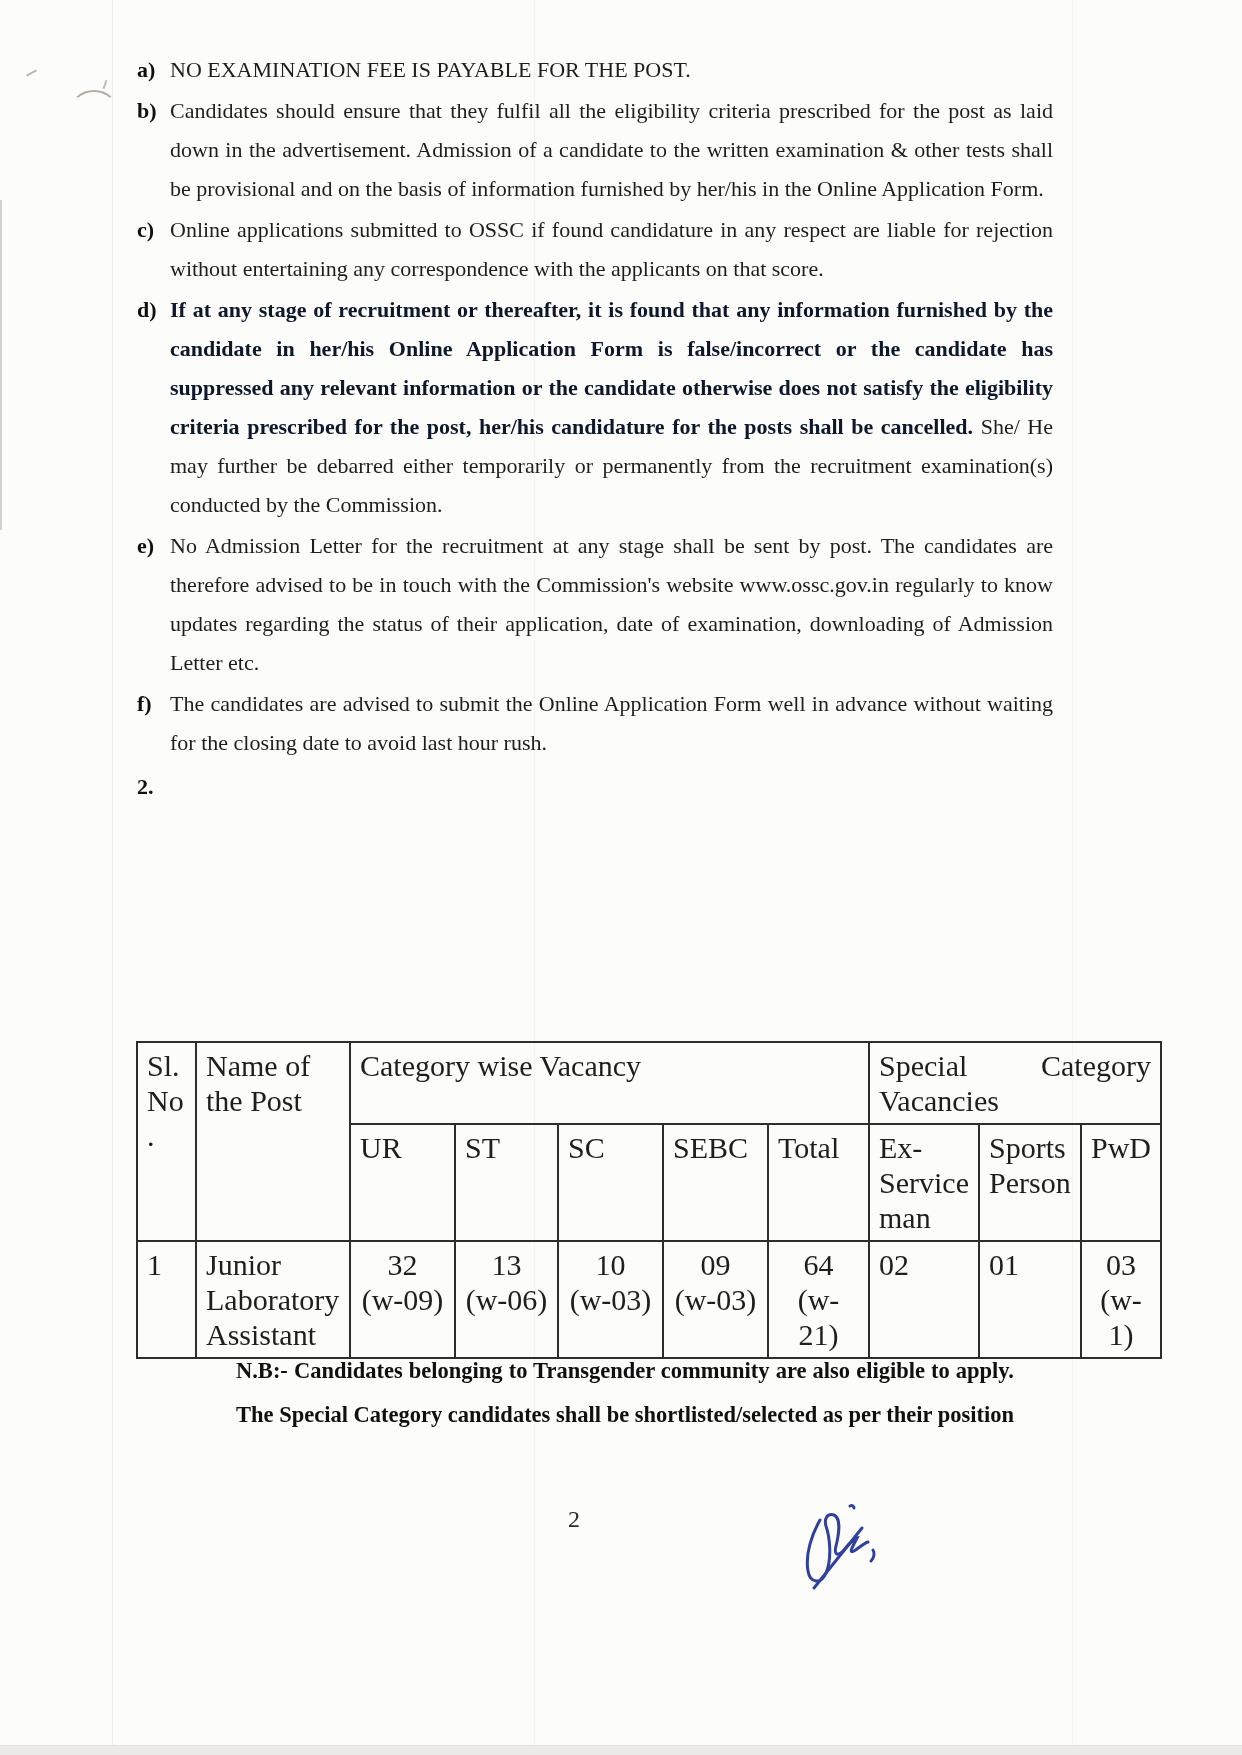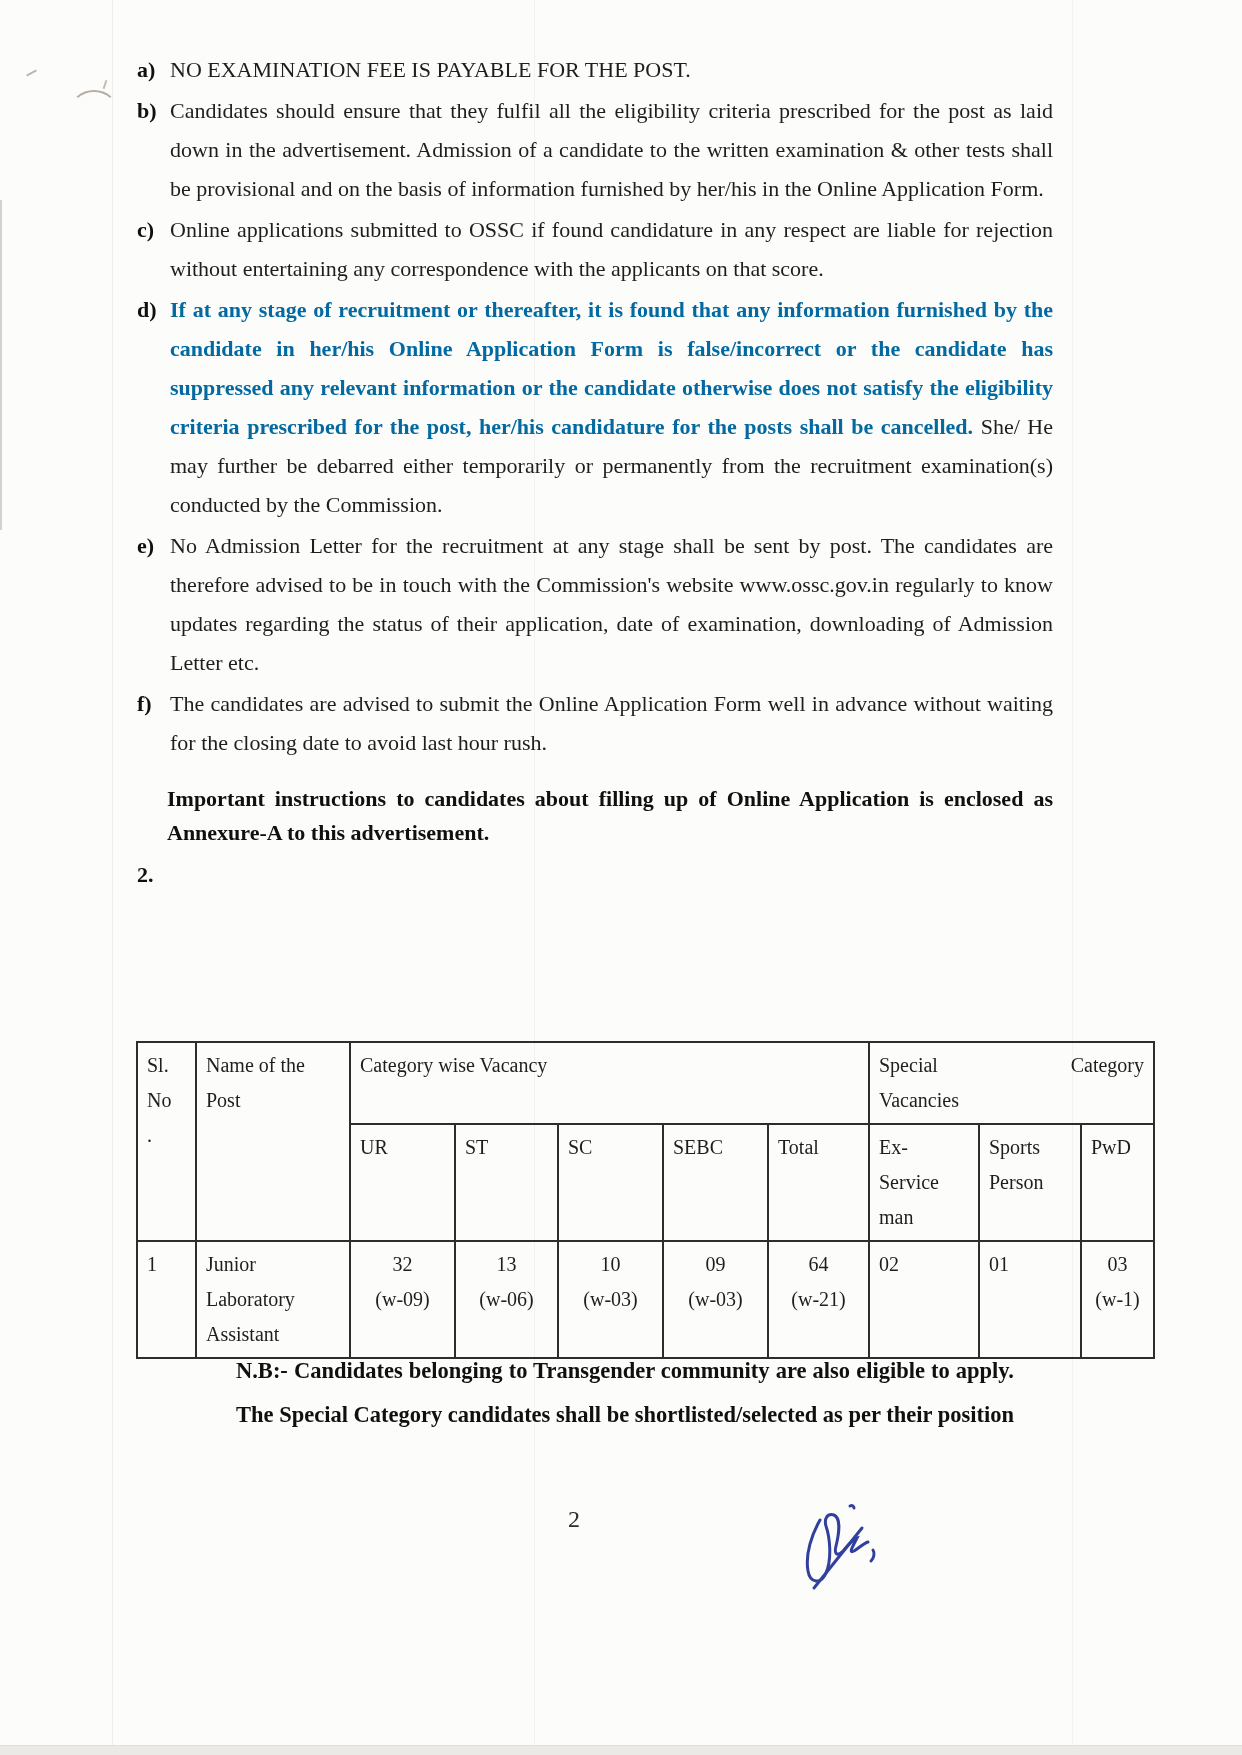--- a/index.html
+++ b/index.html
@@ -24,30 +24,30 @@
   .bottom-band{position:absolute;left:0;right:0;bottom:0;height:9px;background:#eceae6;border-top:1px solid #e2dfda;}
 
   
   .content{
     position:absolute;left:137px;top:50px;width:916px;
     font-size:22px;line-height:39px;text-align:justify;
   }
   .item{display:flex;margin-bottom:2px;}
   .item-label{flex:0 0 33px;font-weight:bold;color:#101010;}
   .item-body{flex:1;}
-  .item-bold{font-weight:bold;color:#0369a1;}
+  .item-bold{font-weight:bold;color:#0f172a;}
   .important{margin:20px 0 0 30px;font-weight:bold;color:#101010;line-height:34px;}
   .sec2{display:flex;margin-top:8px;font-weight:bold;color:#101010;line-height:34px;}
   .sec2-num{flex:0 0 33px;}
 
   
   .vtable{
     position:absolute;left:136px;top:1041px;
     border-collapse:collapse;table-layout:fixed;
-    font-size:20px;color:#1e1e1e;
+    font-size:30px;color:#1e1e1e;
   }
   .vtable td{border:2px solid #2d2d2d;vertical-align:top;padding:5px 9px;line-height:35px;overflow:hidden;}
   .pre{white-space:pre-line;}
   .ctr{text-align:center;margin-top:32px;}
   .sv-top{display:flex;justify-content:space-between;align-items:center;}
 
   
   .nb{
     position:absolute;left:236px;top:1349px;width:778px;
     font-weight:bold;font-size:22.5px;line-height:44px;color:#101010;
@@ -97,21 +97,20 @@
     <div class="item">
       <span class="item-label">e)</span>
       <div class="item-body">No Admission Letter for the recruitment at any stage shall be sent by post. The candidates are therefore advised to be in touch with the Commission's website www.ossc.gov.in regularly to know updates regarding the status of their application, date of examination, downloading of Admission Letter etc.</div>
     </div>
 
     <div class="item">
       <span class="item-label">f)</span>
       <div class="item-body">The candidates are advised to submit the Online Application Form well in advance without waiting for the closing date to avoid last hour rush.</div>
     </div>
 
-    <div class="important">Important instructions to candidates about filling up of Online Application is enclosed as Annexure-A to this advertisement.</div>
 
     <div class="sec2">
       <span class="sec2-num">2.</span>
     </div>
   </div>
 
   <table class="vtable">
     <colgroup>
       <col style="width:59px">
         <col style="width:154px">

